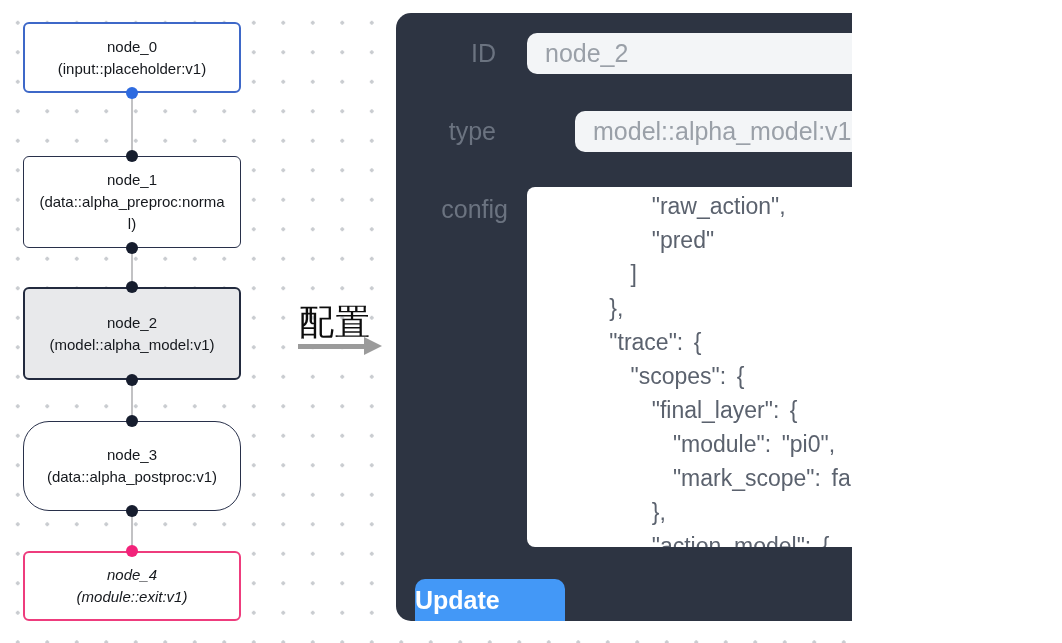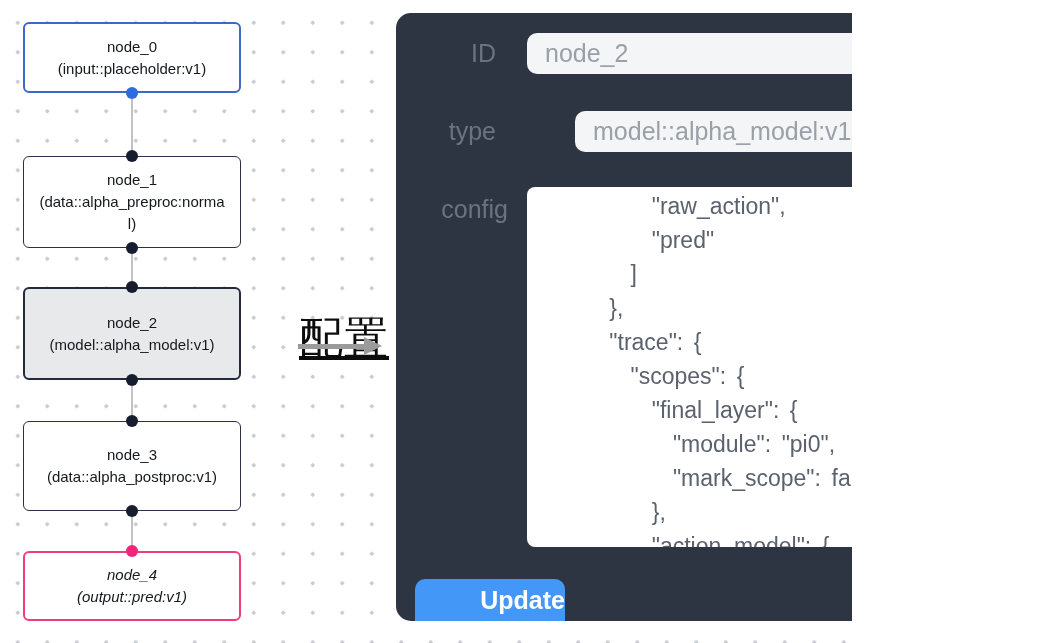--- a/index.html
+++ b/index.html
@@ -17,39 +17,39 @@
   .node{
     position:absolute; left:23px; width:218px;
     background:#ffffff; border:2px solid #28304a; border-radius:6px;
     display:flex; align-items:center; justify-content:center;
   }
   .node-label{ width:186px; text-align:center; font-size:15px; line-height:22px;
     color:#15181d; word-break:break-all; }
   .node-0{ top:22px;  height:71px; border-color:#3e68c8; }
   .node-1{ top:156px; height:92px; border-width:1.5px; }
   .node-2{ top:287px; height:93px; background:#e8e9eb; border-color:#222a3e; }
-  .node-3{ top:421px; height:90px; border-width:1.5px; }
+  .node-3{ top:421px; height:90px; border-width:1.5px;border-radius:26px; }
   .node-4{ top:551px; height:70px; border-color:#ee3c7d;font-style:italic; }
 
   .edge{ position:absolute; left:131px; width:2px; background:#c2c2c4; }
   .edge-1{ top:93px;  height:63px; }
   .edge-2{ top:248px; height:39px; }
   .edge-3{ top:380px; height:41px; }
   .edge-4{ top:511px; height:40px; }
 
   .port{ position:absolute; width:12px; height:12px; border-radius:50%;
     background:#161d2e; left:126px; }
   .port-blue{ background:#2e6be0; }
   .port-pink{ background:#f2237a; }
   .p1{ top:87px; } .p2{ top:150px; } .p3{ top:242px; } .p4{ top:281px; }
   .p5{ top:374px; } .p6{ top:415px; } .p7{ top:505px; } .p8{ top:545px; }
 
   
-  .transfer-label{ position:absolute; left:299px; top:309px; font-size:44px;
-    color:#0d0d0d; letter-spacing:1px;text-decoration:underline; }
+  .transfer-label{ position:absolute; left:299px; top:299px; font-size:35px;
+    color:#0d0d0d; letter-spacing:1px; }
   .arrow-line{ position:absolute; left:298px; top:344px; width:67px; height:5px;
     background:#9b9b9b; }
   .arrow-head{ position:absolute; left:364px; top:337px; width:0; height:0;
     border-top:9.5px solid transparent; border-bottom:9.5px solid transparent;
     border-left:18px solid #9b9b9b; }
 
   
   .panel{ position:absolute; left:396px; top:13px; width:634px; height:608px;
     background:#2d3442; border-radius:15px; overflow:hidden; }
   .field-label{ position:absolute; width:100px; text-align:right;
@@ -75,21 +75,21 @@
     background:#f6f7f9; border-left:1px solid #e9e9eb; }
   .scroll-thumb{ position:absolute; left:8px; top:18px; width:16px; height:44px;
     background:#c6c6c8; border-radius:8px; }
   .resize-handle{ position:absolute; right:3px; bottom:3px; width:15px; height:15px;
     background:
       linear-gradient(135deg, transparent 40%, #9aa0a8 40%, #9aa0a8 48%, transparent 48%,
       transparent 65%, #9aa0a8 65%, #9aa0a8 73%, transparent 73%); }
 
   .update-btn{ position:absolute; left:19px; bottom:0; width:150px; height:42px;
     background:#4398f7; color:#ffffff; font-size:25px; font-weight:600;
-    border:none; border-radius:10px 10px 0 0; text-align:right;
+    border:none; border-radius:10px 10px 0 0; text-align:left;
     font-family:"Liberation Sans", sans-serif; cursor:pointer; }
 </style>
 </head>
 <body>
 
 <div class="screen">
 
   <div class="edge edge-1"></div>
   <div class="edge edge-2"></div>
   <div class="edge edge-3"></div>
@@ -101,21 +101,21 @@
   <div class="node node-1">
     <div class="node-label"><span>node_1</span><br><span>(data::alpha_preproc:normal)</span></div>
   </div>
   <div class="node node-2">
     <div class="node-label"><span>node_2</span><br><span>(model::alpha_model:v1)</span></div>
   </div>
   <div class="node node-3">
     <div class="node-label"><span>node_3</span><br><span>(data::alpha_postproc:v1)</span></div>
   </div>
   <div class="node node-4">
-    <div class="node-label"><span>node_4</span><br><span>(output::pred:v1)</span></div>
+    <div class="node-label"><span>node_4</span><br><span>(module::exit:v1)</span></div>
   </div>
 
   <div class="port port-blue p1"></div>
   <div class="port p2"></div>
   <div class="port p3"></div>
   <div class="port p4"></div>
   <div class="port p5"></div>
   <div class="port p6"></div>
   <div class="port p7"></div>
   <div class="port port-pink p8"></div>

